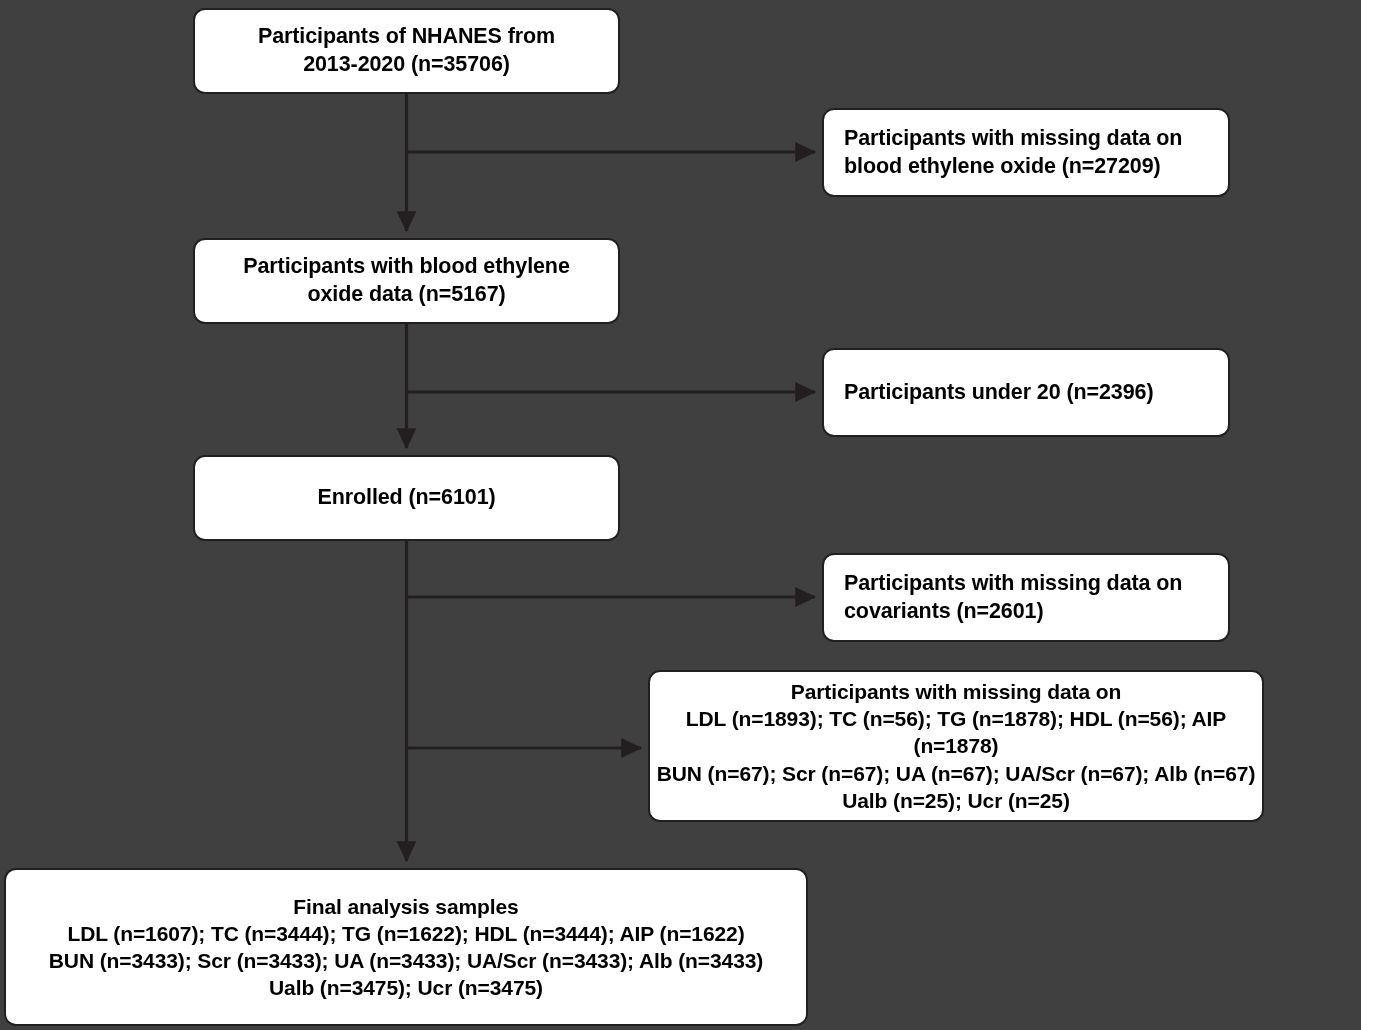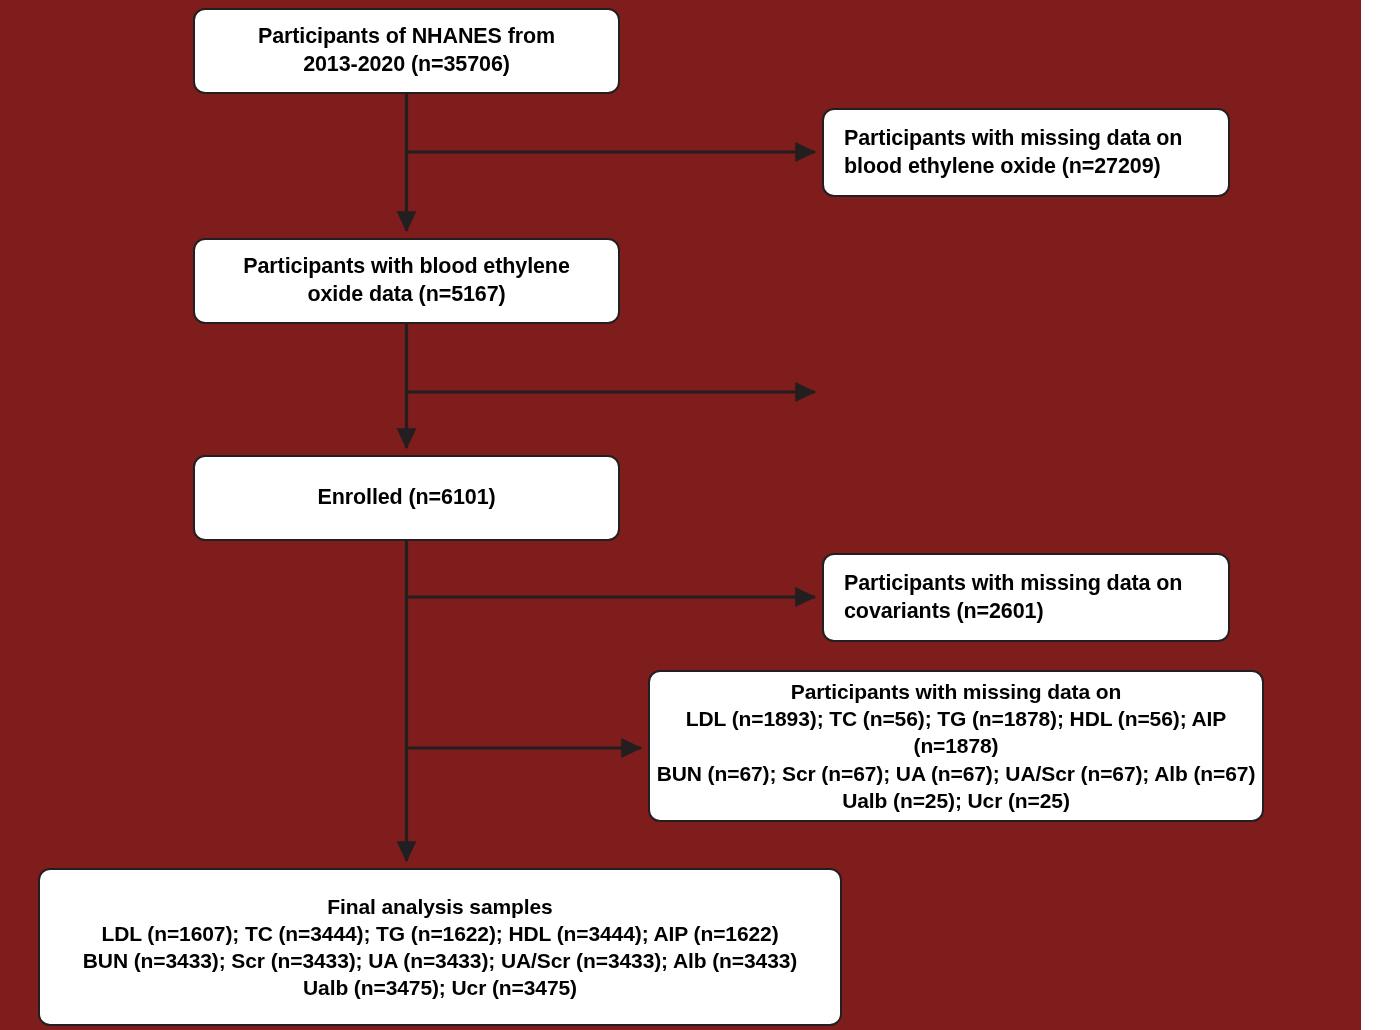--- a/index.html
+++ b/index.html
@@ -9,21 +9,21 @@
     background: #ffffff;
   }
   body {
     font-family: "Liberation Sans", sans-serif;
     color: #000000;
   }
   #flow-canvas {
     position: relative;
     width: 1361px;
     height: 1030px;
-    background: #7f1d1d;
+    background: #404040;
     overflow: hidden;
   }
   #flow-svg {
     position: absolute;
     left: 0;
     top: 0;
     width: 1400px;
     height: 1030px;
     pointer-events: none;
   }
@@ -48,21 +48,21 @@
     letter-spacing: -0.1px;
     color: #000000;
   }
   .align-center .node-text { text-align: center; }
   .align-left   .node-text { text-align: left; padding-left: 20px; }
 
   
   #node-source        { left: 193px; top: 8px;   width: 427px; height: 86px; }
   #node-with-eo       { left: 193px; top: 238px; width: 427px; height: 86px; }
   #node-enrolled      { left: 193px; top: 455px; width: 427px; height: 86px; }
-  #node-final         { left: 4px;   top: 868px; width: 804px; height: 158px; margin-left: 34px; }
+  #node-final         { left: 4px;   top: 868px; width: 804px; height: 158px; }
 
   
   #node-excl-eo       { left: 822px; top: 108px; width: 408px; height: 89px; }
   #node-excl-under20  { left: 822px; top: 348px; width: 408px; height: 89px; }
   #node-excl-cov      { left: 822px; top: 553px; width: 408px; height: 89px; }
   #node-excl-labs     { left: 648px; top: 670px; width: 616px; height: 152px; }
 
   #node-excl-labs .node-text,
   #node-final .node-text { font-size: 21px; line-height: 1.29; }
 </style>
@@ -100,20 +100,23 @@
   <div class="node align-left" id="node-excl-eo">
     <span class="node-text">Participants with missing data on
 blood ethylene oxide (n=27209)</span>
   </div>
 
   <div class="node align-center" id="node-with-eo">
     <span class="node-text">Participants with blood ethylene
 oxide data (n=5167)</span>
   </div>
 
+  <div class="node align-left" id="node-excl-under20">
+    <span class="node-text">Participants under 20 (n=2396)</span>
+  </div>
 
   <div class="node align-center" id="node-enrolled">
     <span class="node-text">Enrolled (n=6101)</span>
   </div>
 
   <div class="node align-left" id="node-excl-cov">
     <span class="node-text">Participants with missing data on
 covariants (n=2601)</span>
   </div>
 

